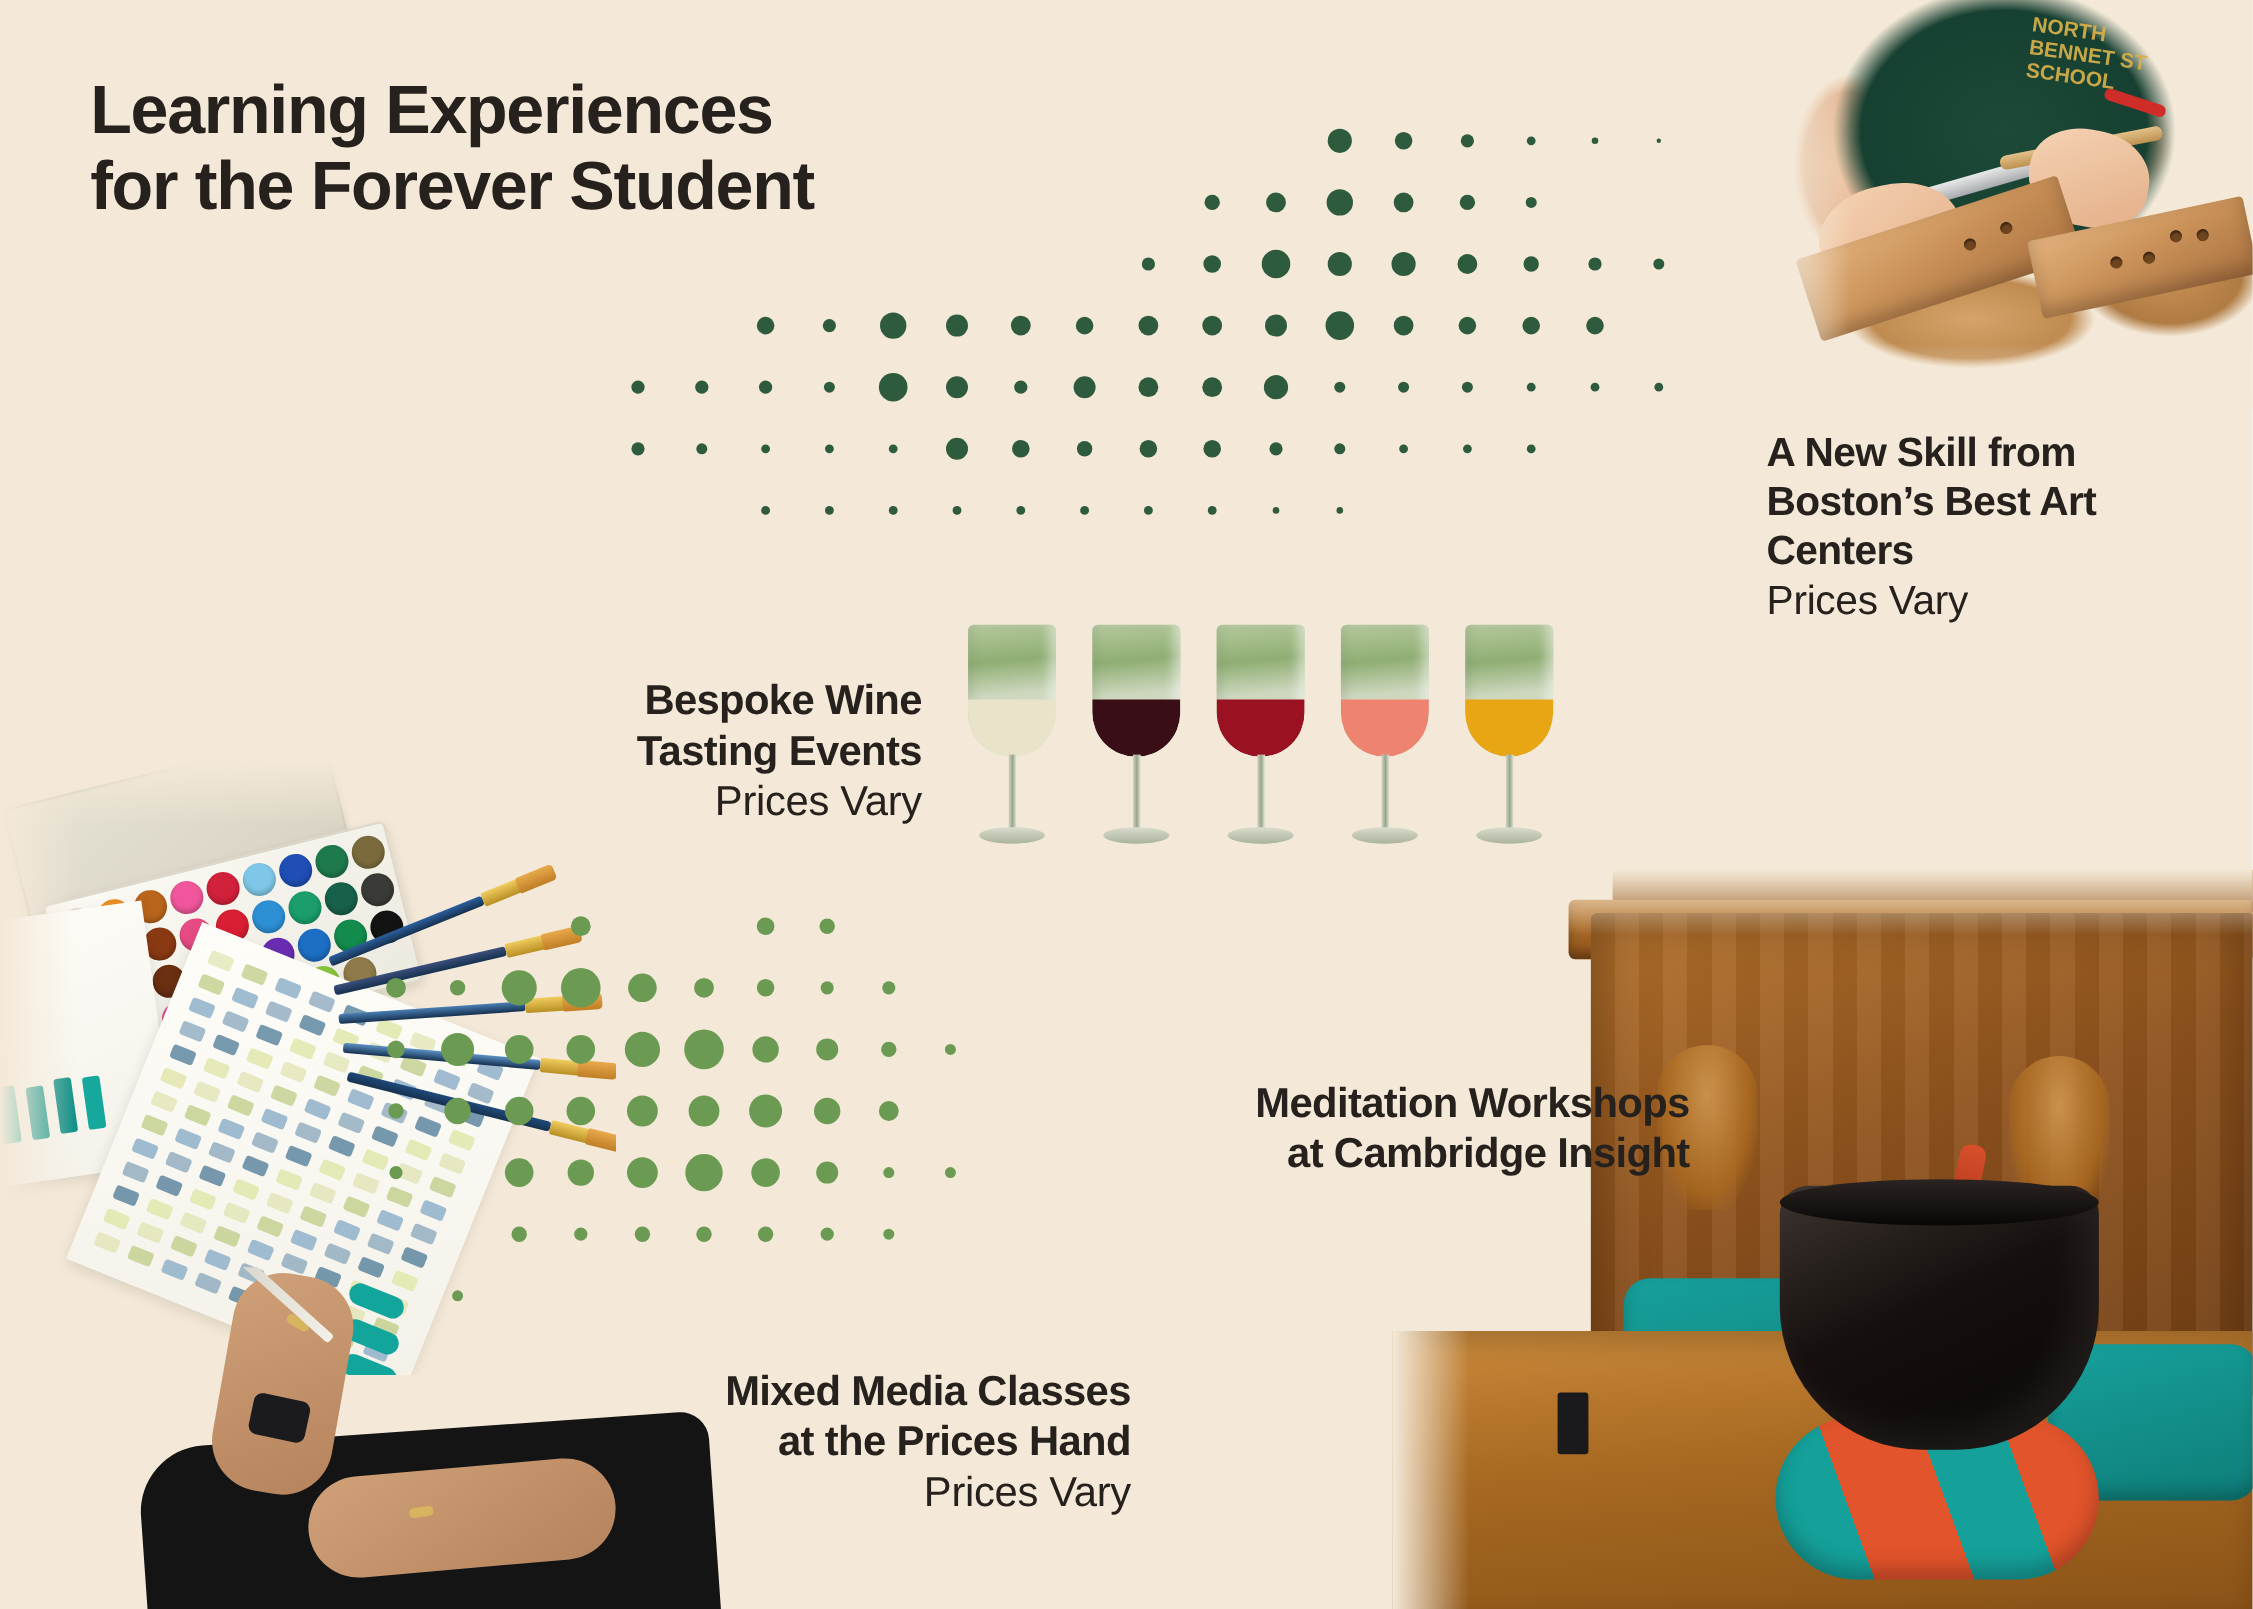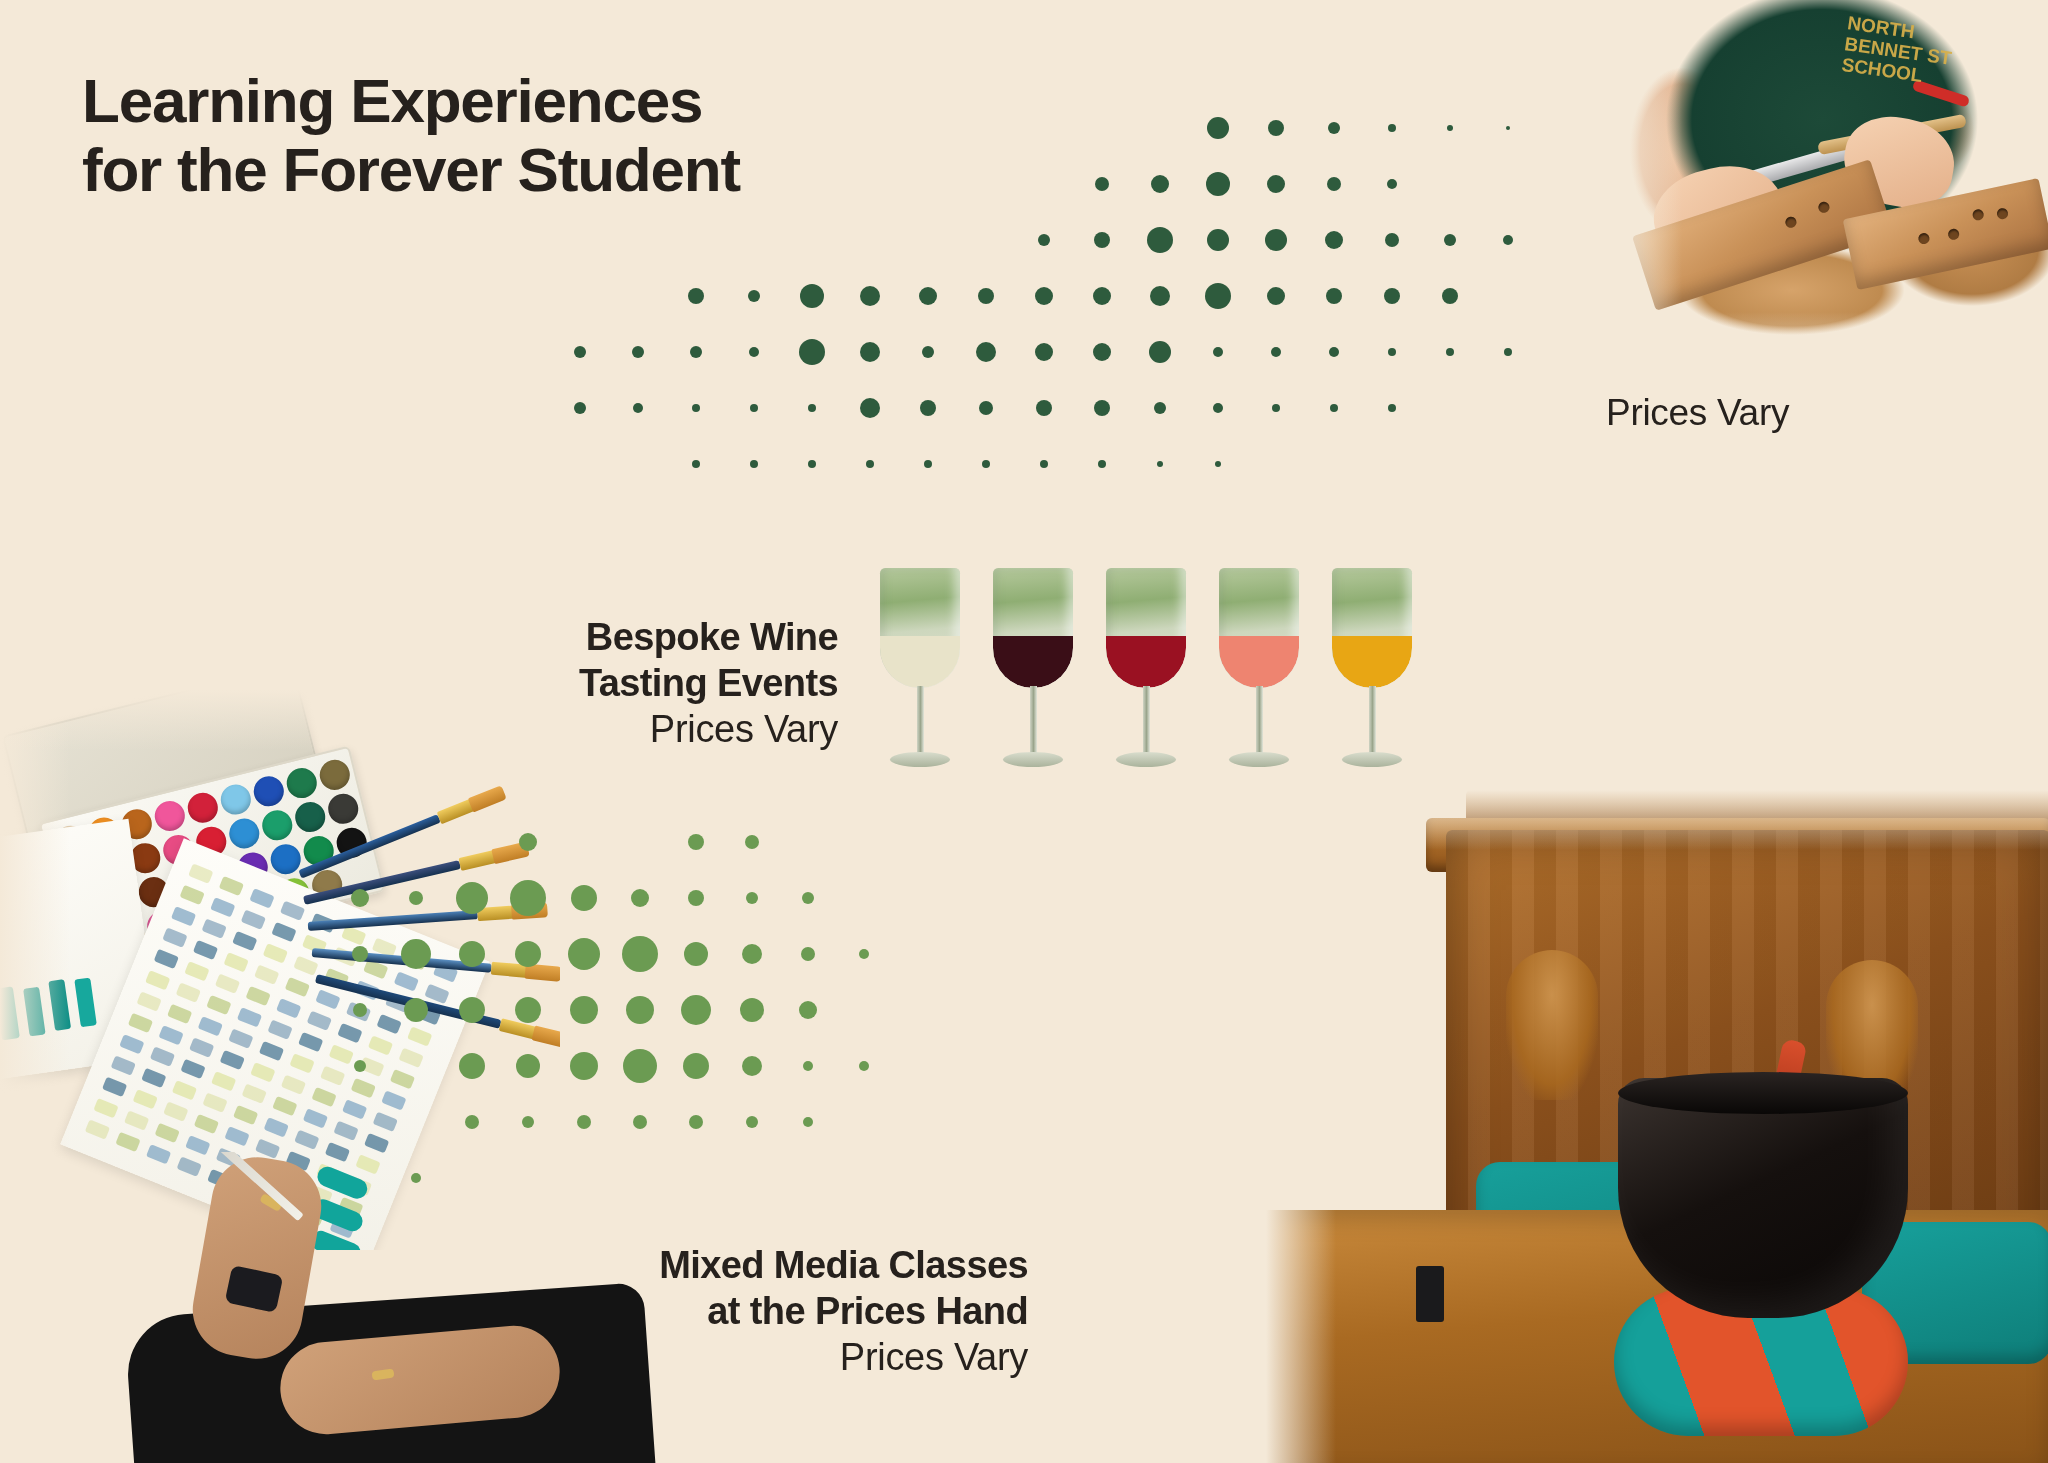--- a/index.html
+++ b/index.html
@@ -687,30 +687,35 @@
     <div class="bowl"></div>
     <div class="bowl-rim"></div>
     <div class="feather-l"></div>
     <div class="feather-t"></div>
   </div>
 
   <div class="headline">Learning Experiences
 for the Forever Student</div>
 
   <div class="caption align-left" id="cap-woodwork">
+    <div class="title">A New Skill from
+Boston’s Best Art
+Centers</div>
     <div class="price">Prices Vary</div>
   </div>
 
   <div class="caption align-right" id="cap-wine">
     <div class="title">Bespoke Wine
 Tasting Events</div>
     <div class="price">Prices Vary</div>
   </div>
 
   <div class="caption align-right" id="cap-meditation">
+    <div class="title">Meditation Workshops
+at Cambridge Insight</div>
   </div>
 
   <div class="caption align-right" id="cap-mixedmedia">
     <div class="title">Mixed Media Classes
 at the Prices Hand</div>
     <div class="price">Prices Vary</div>
   </div>
 
 </div>
 

